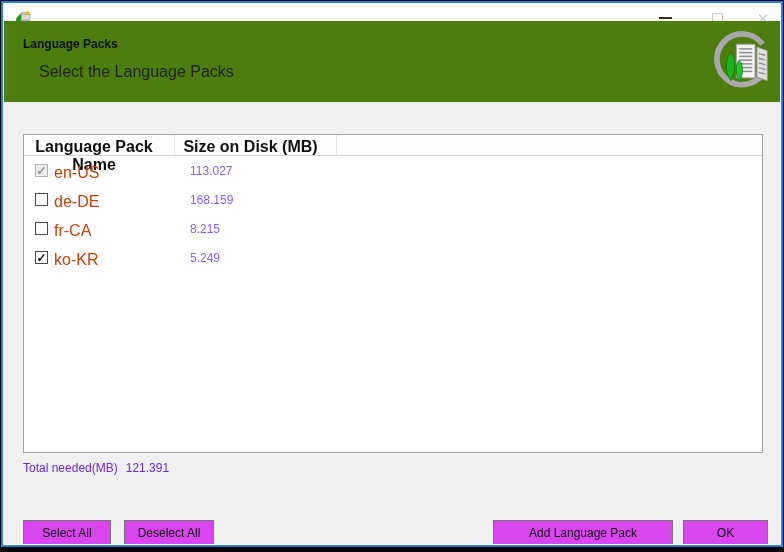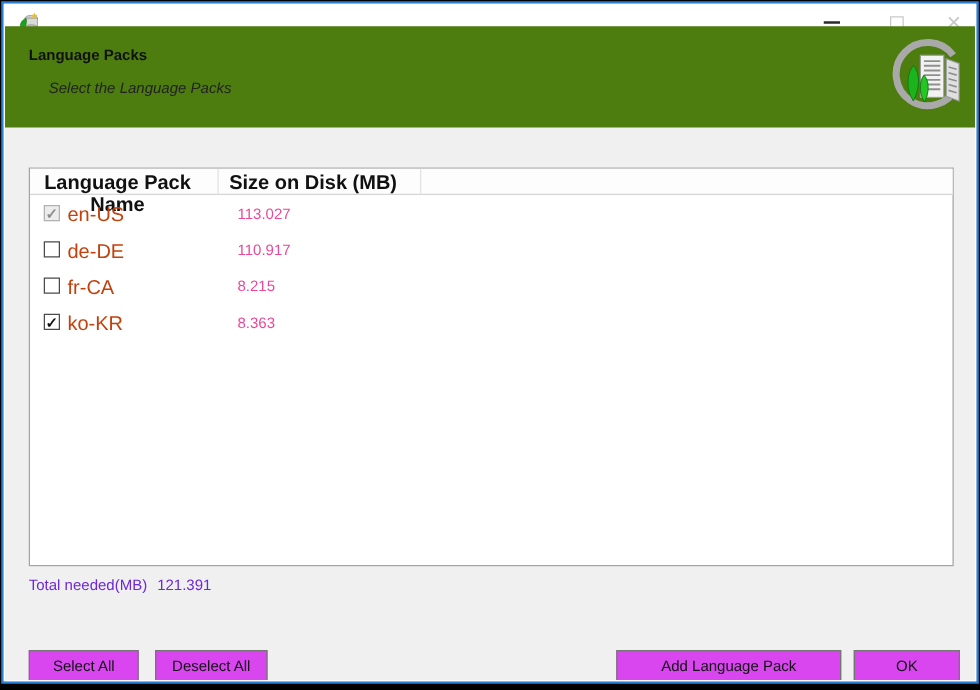--- a/index.html
+++ b/index.html
@@ -15,38 +15,38 @@
   .btn-min{left:644px;}
   .btn-max{left:696px;}
   .btn-close{left:742px;}
   .glyph-min{width:13px;height:2px;background:#2b2b2b;}
   .glyph-max{width:11px;height:11px;border:1px solid #c9c9c9;background:transparent;}
   .glyph-close{color:#c9c9c9;font-size:15px;line-height:15px;}
 
   
   .headband{position:absolute;left:0;top:17px;width:100%;height:81px;background:#4d7c0f;}
   .page-title{position:absolute;left:19px;top:16px;font-size:12px;font-weight:bold;color:#111;}
-  .page-subtitle{position:absolute;left:35px;top:42px;font-size:12px;color:#222;font-style:italic;}
+  .page-subtitle{position:absolute;left:35px;top:42px;font-size:16px;color:#222;}
   .big-icon{position:absolute;right:9px;top:10px;width:60px;height:62px;}
 
   
   .grid{position:absolute;left:19px;top:130px;width:740px;height:319px;background:#fff;border:1px solid #a3a3a3;}
   .grid-header{display:flex;height:21px;border-bottom:1px solid #d6d6d6;background:#fdfdfd;}
   .gh-cell{font-size:16px;font-weight:bold;color:#111;padding:3px 16px 0 6px;text-align:center;}
   .gh-c1{width:151px;border-right:1px solid #e2e2e2;}
   .gh-c2{width:162px;border-right:1px solid #e2e2e2;}
   .gh-c3{flex:1;}
   .grid-row{position:relative;height:29px;}
   .cbx{position:absolute;left:11px;top:8px;width:13px;height:13px;border:1px solid #4a4a4a;background:#fff;
        display:flex;align-items:center;justify-content:center;cursor:default;}
   .cbx.checked::after{content:"\2713";font-size:12px;font-weight:bold;color:#111;line-height:12px;}
   .cbx.disabled{border-color:#b2b2b2;background:#ececec;}
   .cbx.disabled.checked::after{color:#8d8d8d;}
   .row-name{position:absolute;left:30px;top:8px;font-size:16px;color:#c2410c;}
-  .row-size{position:absolute;left:166px;top:8px;font-size:12px;color:#ec4899;}
+  .row-size{position:absolute;left:166px;top:8px;font-size:12px;color:#8b5cf6;}
 
   
   .total{position:absolute;left:19px;top:457px;font-size:12px;color:#6d28d9;}
   .total b{font-weight:normal;margin-left:8px;}
 
   
   .btn{position:absolute;top:516px;height:26px;background:#d946ef;border:1px solid #757575;
        font-size:12px;color:#111;display:flex;align-items:center;justify-content:center;cursor:default;}
   .btn-select-all{left:19px;width:88px;}
   .btn-deselect-all{left:120px;width:90px;}
@@ -117,31 +117,31 @@
     </div>
 
     <div class="grid-row">
       <div class="cbx checked disabled"></div>
       <div class="row-name">en-US</div>
       <div class="row-size">113.027</div>
     </div>
     <div class="grid-row">
       <div class="cbx"></div>
       <div class="row-name">de-DE</div>
-      <div class="row-size">110.917</div>
+      <div class="row-size">168.159</div>
     </div>
     <div class="grid-row">
       <div class="cbx"></div>
       <div class="row-name">fr-CA</div>
       <div class="row-size">8.215</div>
     </div>
     <div class="grid-row">
       <div class="cbx checked"></div>
       <div class="row-name">ko-KR</div>
-      <div class="row-size">8.363</div>
+      <div class="row-size">5.249</div>
     </div>
   </div>
 
   <div class="total">
     <span>Total needed(MB)</span><b>121.391</b>
   </div>
 
   <div class="btn btn-select-all">Select All</div>
   <div class="btn btn-deselect-all">Deselect All</div>
   <div class="btn btn-add">Add Language Pack</div>

